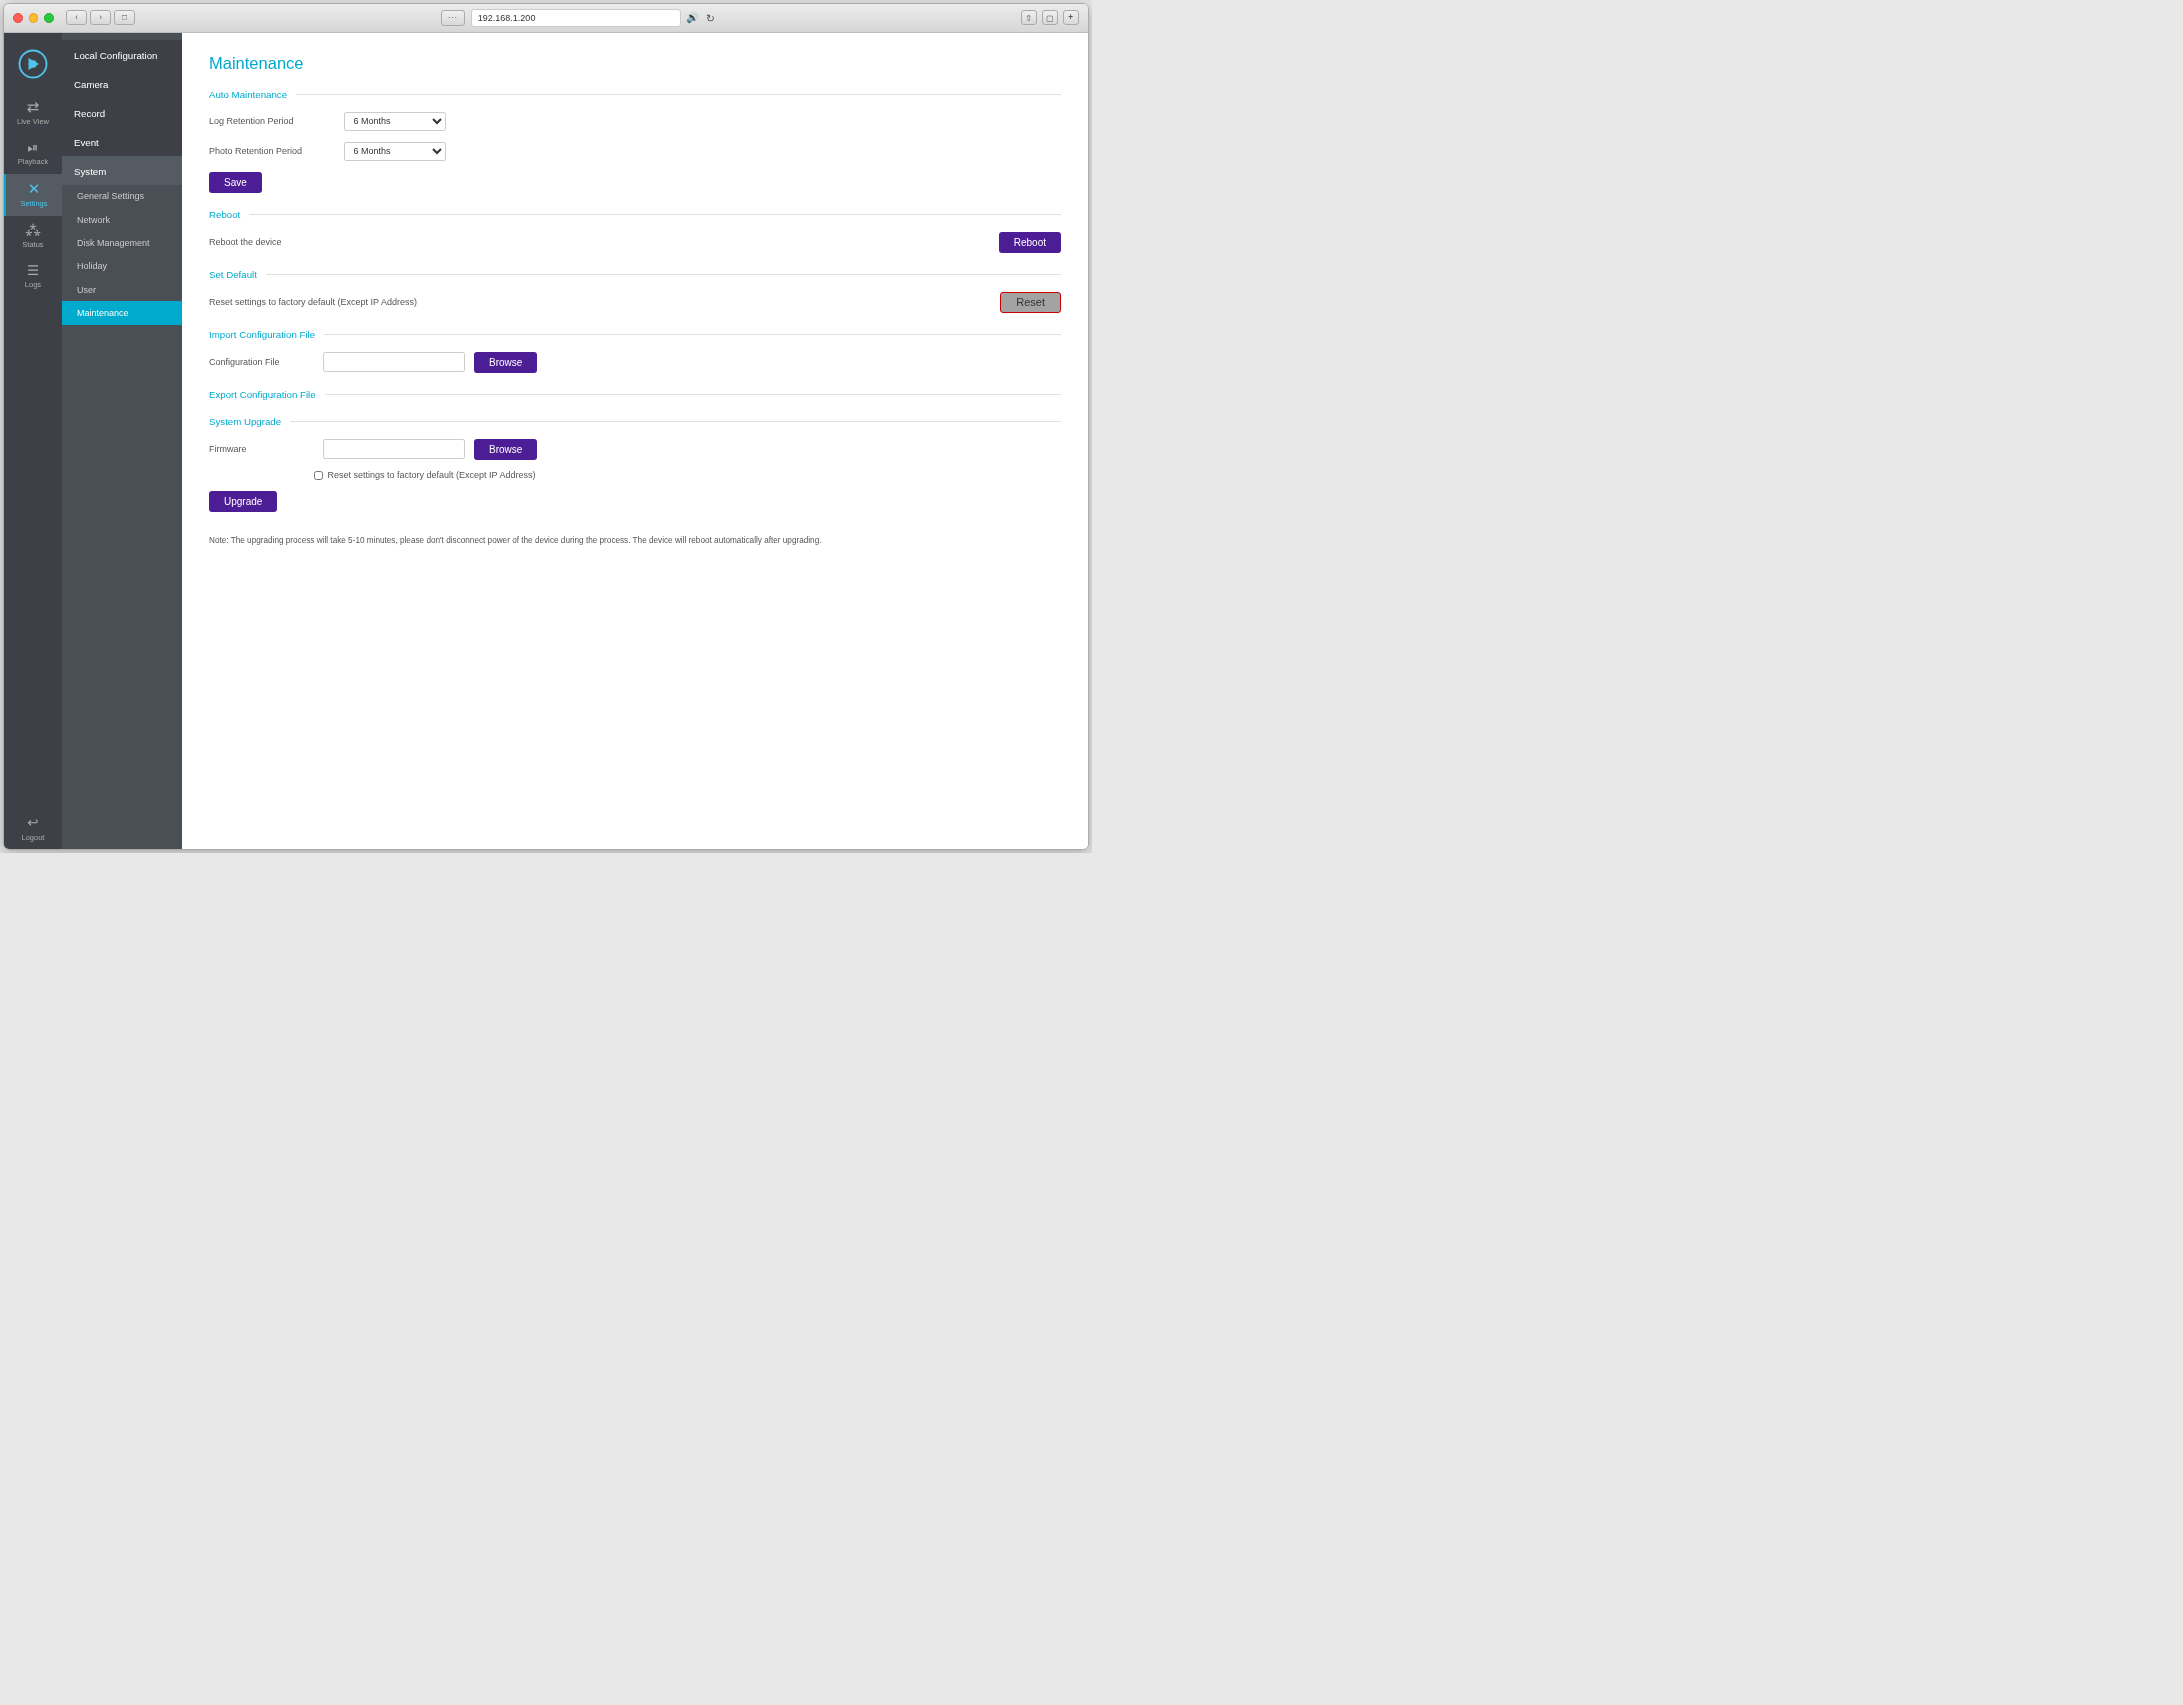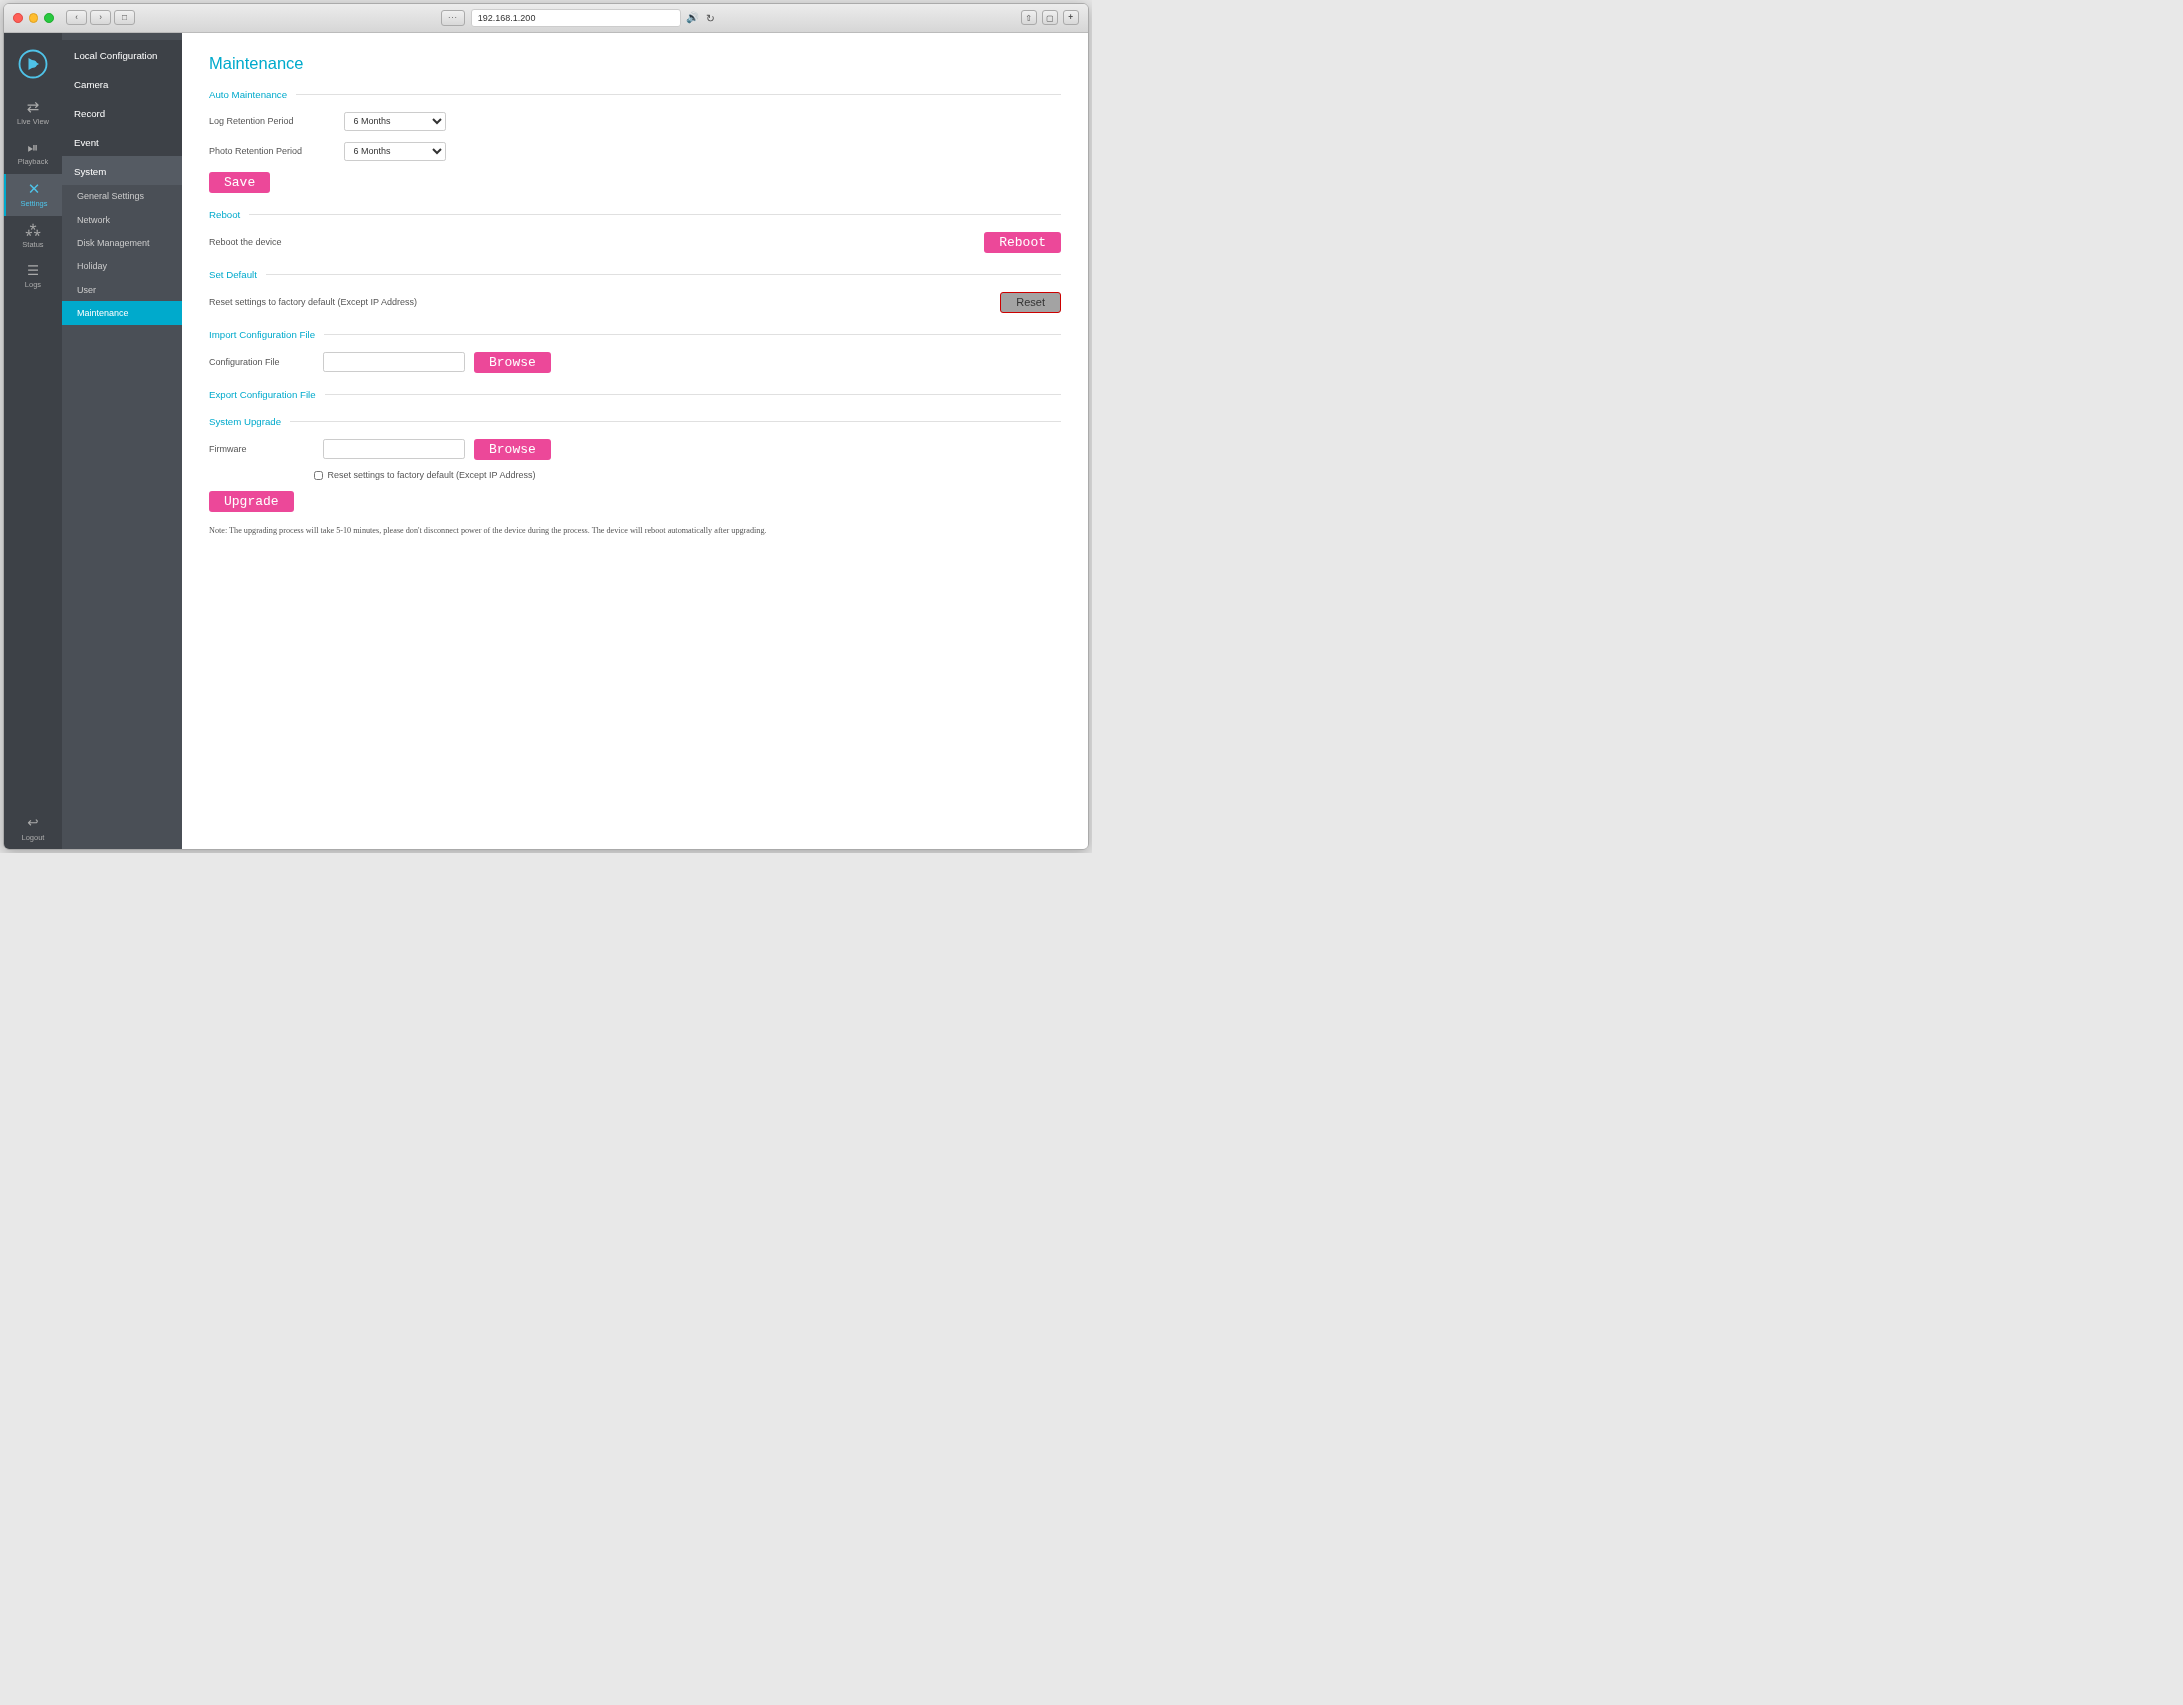--- a/index.html
+++ b/index.html
@@ -268,31 +268,30 @@
       width: 150px;
       height: 19.5px;
       border: 0.7px solid #ccc;
       border-radius: 2.2px;
       font-size: 9px;
       padding: 0 4.5px;
       color: #333;
     }
 
     .btn-primary {
-      background: #ec4899;
+      background: #4c1d95;
       color: white;
       border: none;
       border-radius: 3px;
       padding: 4.5px 15px;
-      font-size: 13px;
+      font-size: 10px;
       cursor: pointer;
       height: 21px;
       display: inline-flex;
       align-items: center;
-      font-family: Liberation Mono, monospace;
     }
 
     .btn-outlined-red {
       background: #a3a3a3;
       color: #333;
       border: 1.5px solid #cc0000;
       border-radius: 3px;
       padding: 3.7px 15px;
       font-size: 11px;
       cursor: pointer;
@@ -334,23 +333,22 @@
 
     .import-label {
       width: 105px;
       font-size: 9px;
       color: #555;
     }
 
     .note-text {
       font-size: 8.2px;
       color: #555;
-      margin-top: 13px;
+      margin-top: 23px;
       line-height: 1.5;
-      font-family: Liberation Serif, serif;
     }
 
     .checkbox-row {
       display: flex;
       align-items: center;
       gap: 4.5px;
       margin-top: 4.5px;
     }
 
     .checkbox-row input[type="checkbox"] {

